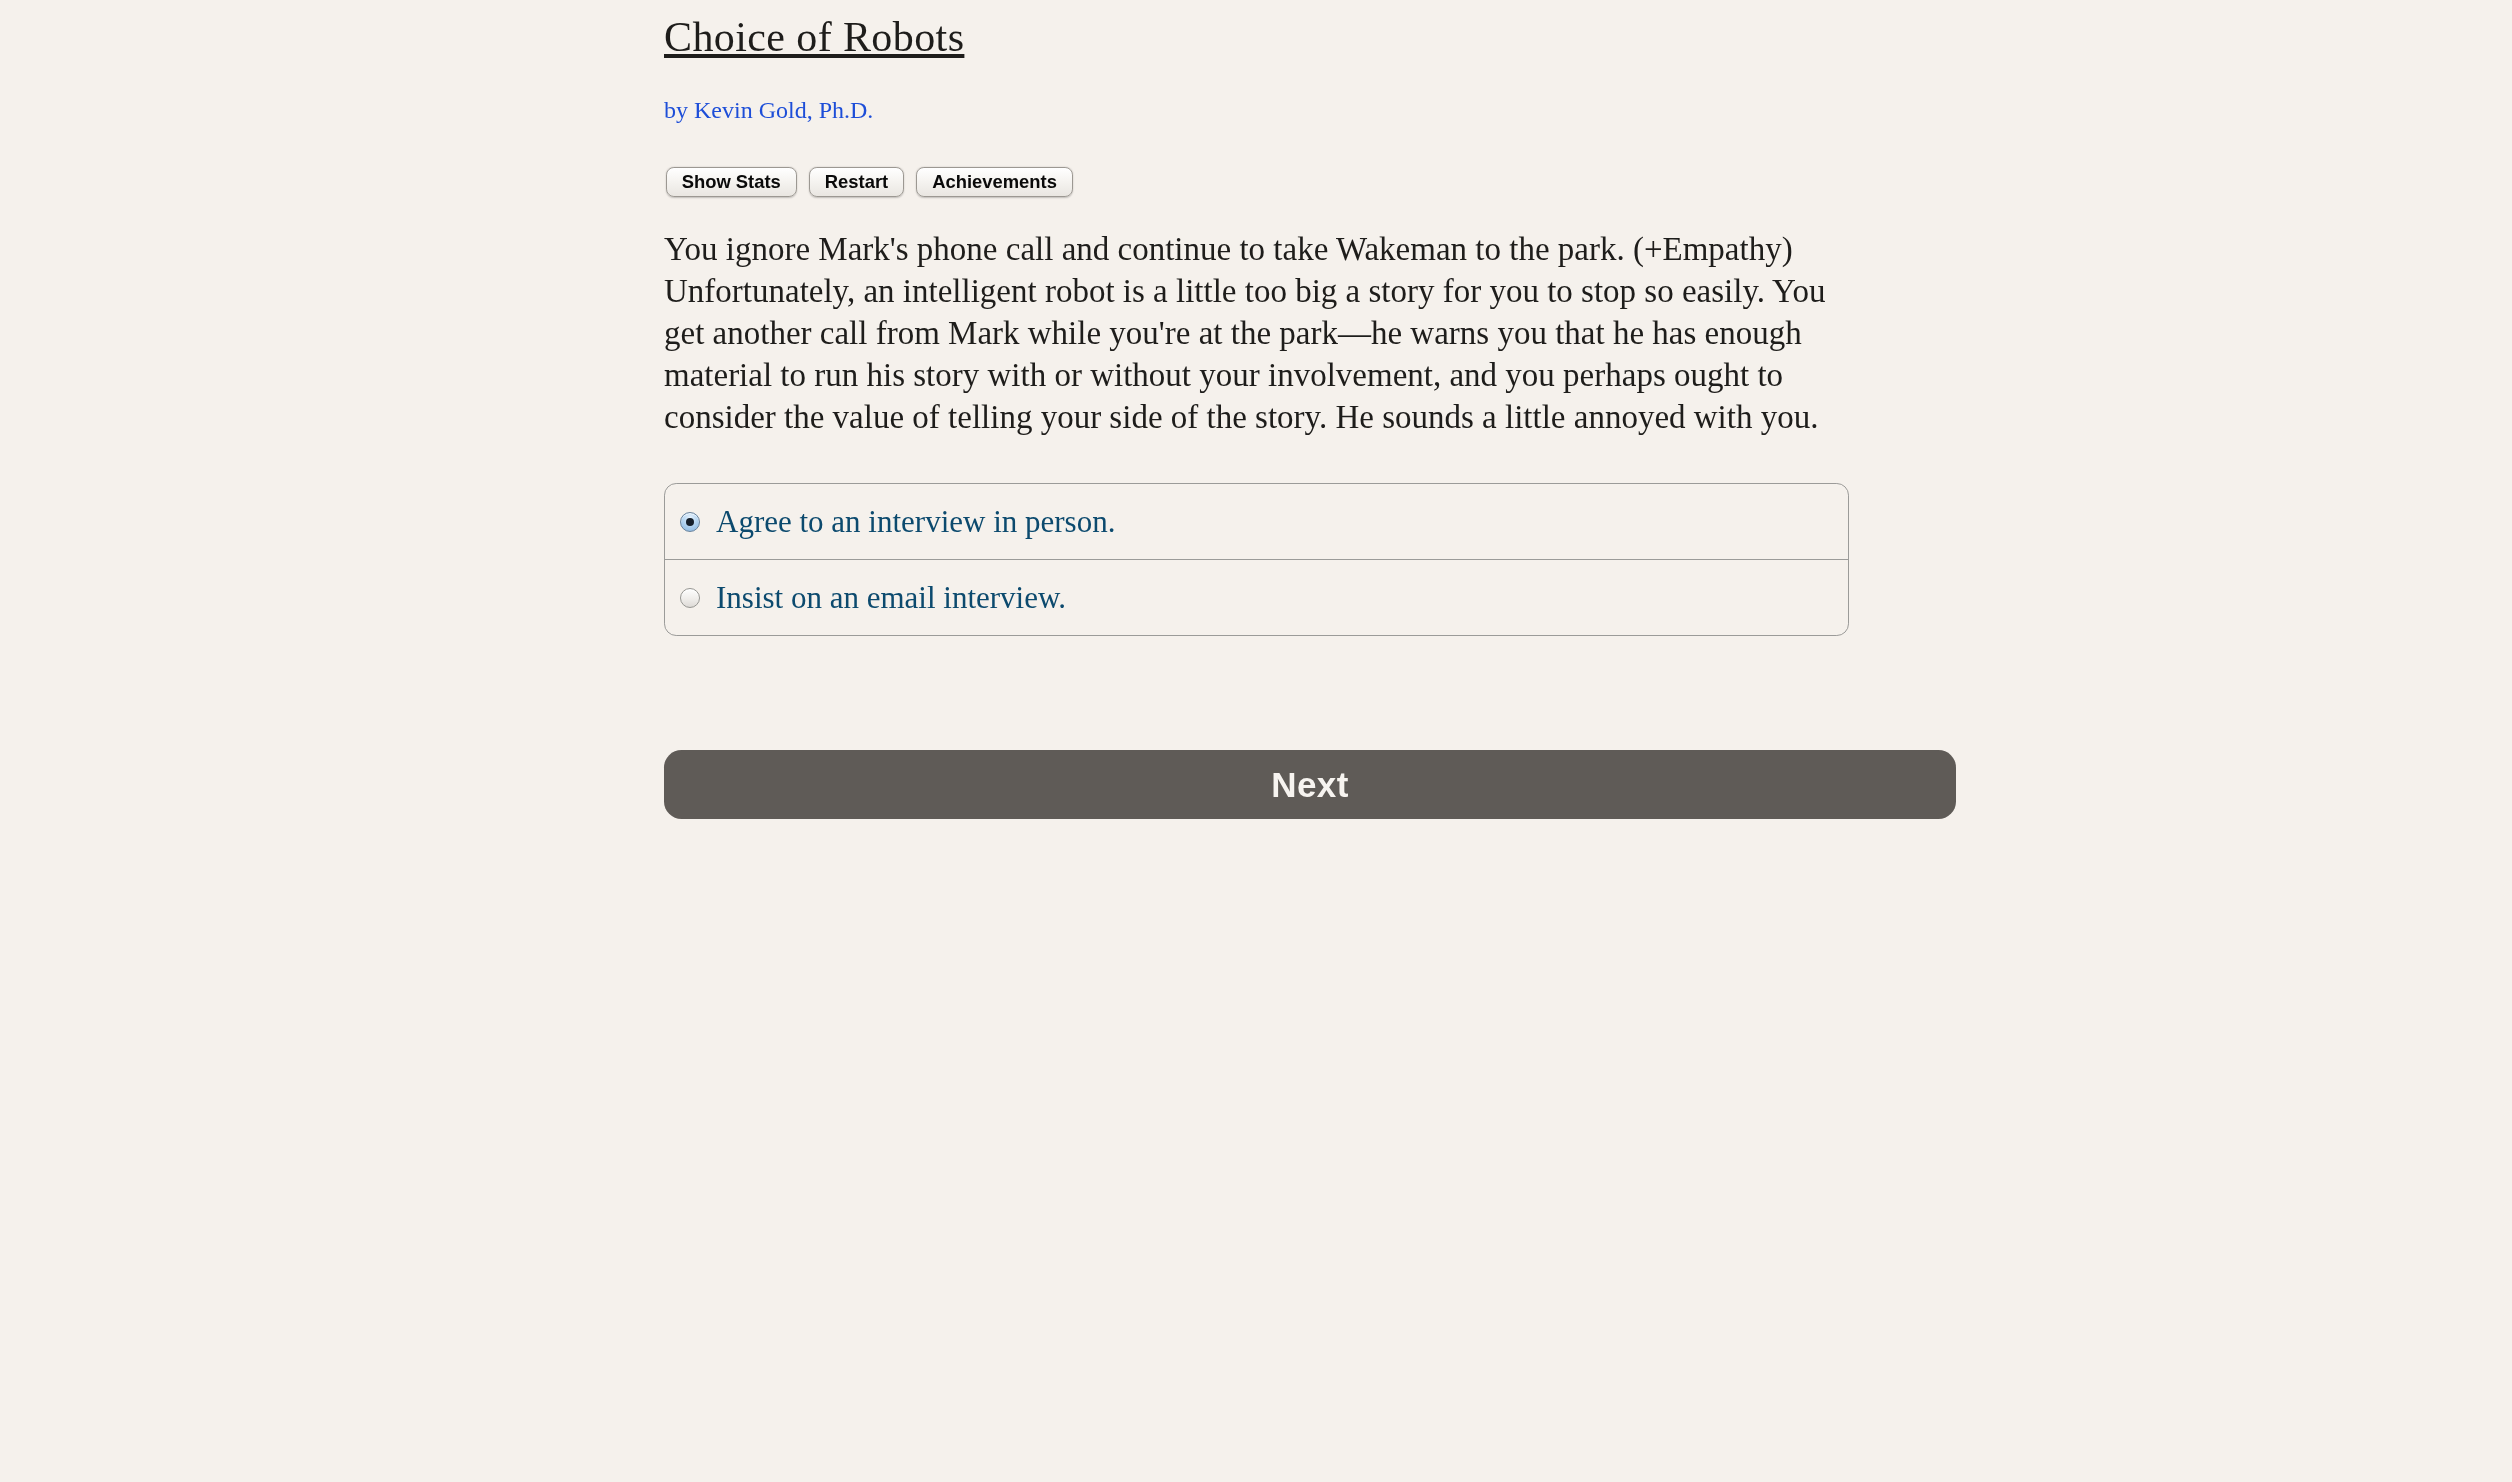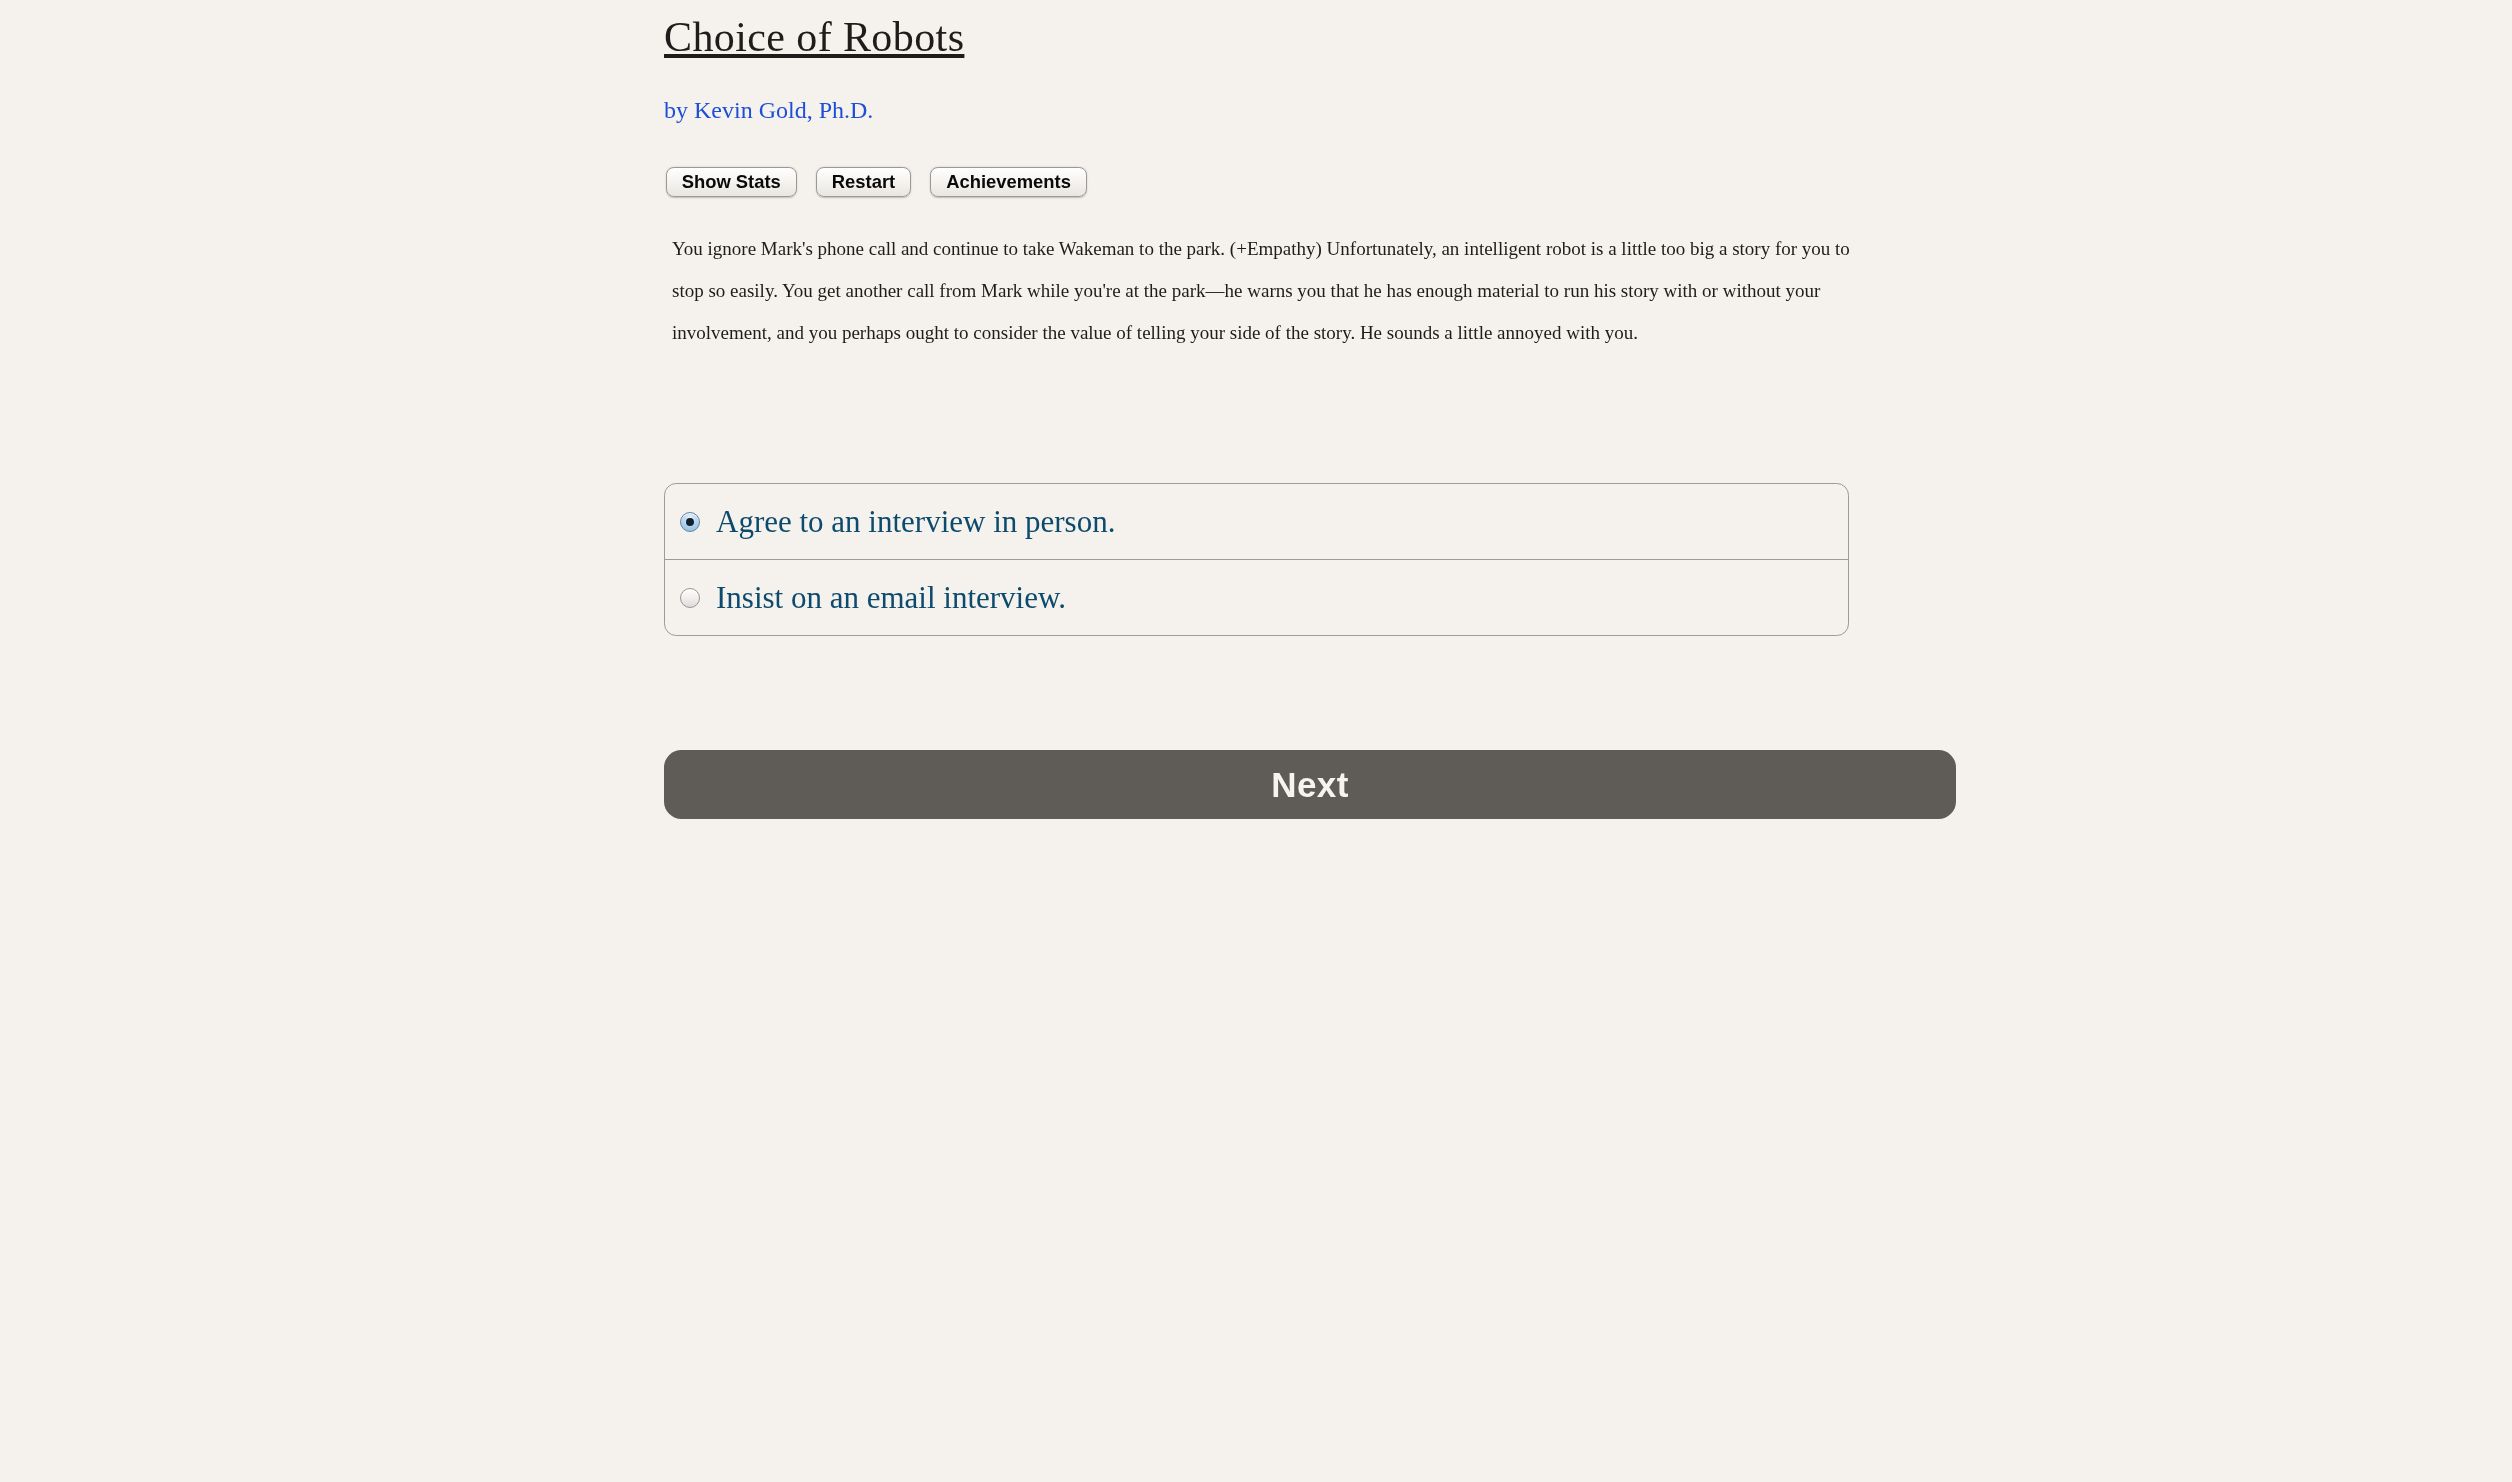--- a/index.html
+++ b/index.html
@@ -39,44 +39,44 @@
     left: 0;
     font-size: 24px;
     line-height: 33px;
     color: #1d4ed8;
   }
   .toolbar {
     position: absolute;
     top: 167px;
     left: 1.7px;
     display: flex;
-    gap: 19px;
+    gap: 12px;
     justify-content: flex-end;
   }
   .tb-btn {
     height: 30px;
     padding: 0 15px;
     border: 0.9px solid #9c9892;
     border-radius: 7.9px;
     background: linear-gradient(#ffffff 0%, #f6f4f1 45%, #e9e6e1 100%);
     box-shadow: 0 0.9px 1.7px rgba(0,0,0,0.22);
     font-family: "Liberation Sans", "DejaVu Sans", sans-serif;
     font-size: 18.4px;
     font-weight: 600;
     color: #0a0a0a;
     line-height: 28px;
     cursor: pointer;
     white-space: nowrap;
   }
   .story {
     position: absolute;
     top: 228px;
-    left: 8px;
+    left: 0;
     width: 1186px;
-    font-size: 19px;
+    font-size: 33px;
     line-height: 42px;
     margin: 0;
     color: #1e1d1b;
   }
   .choices {
     position: absolute;
     top: 483px;
     left: 0;
     width: 1183px;
     border: 1.7px solid #9b9b99;

